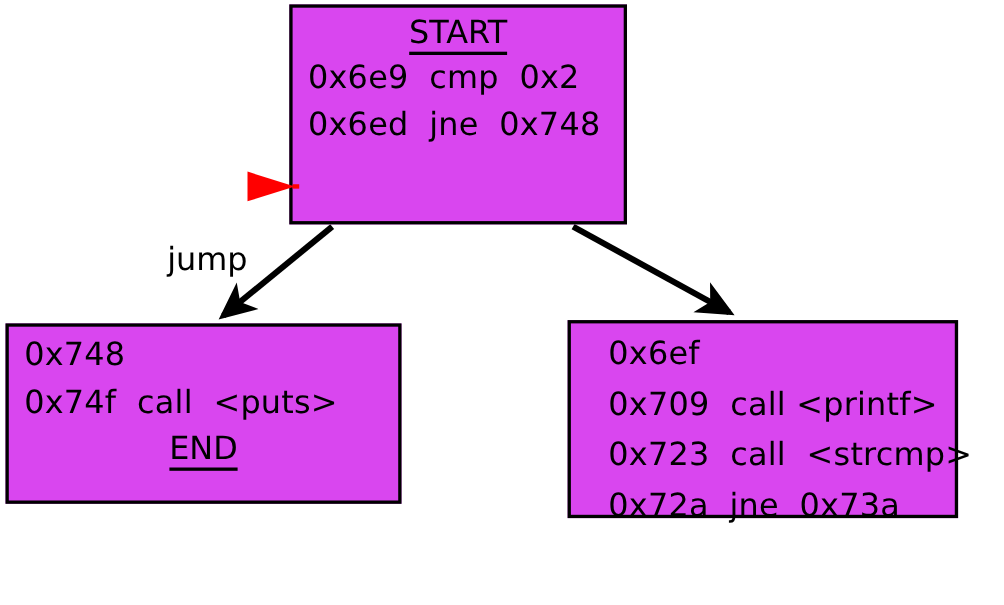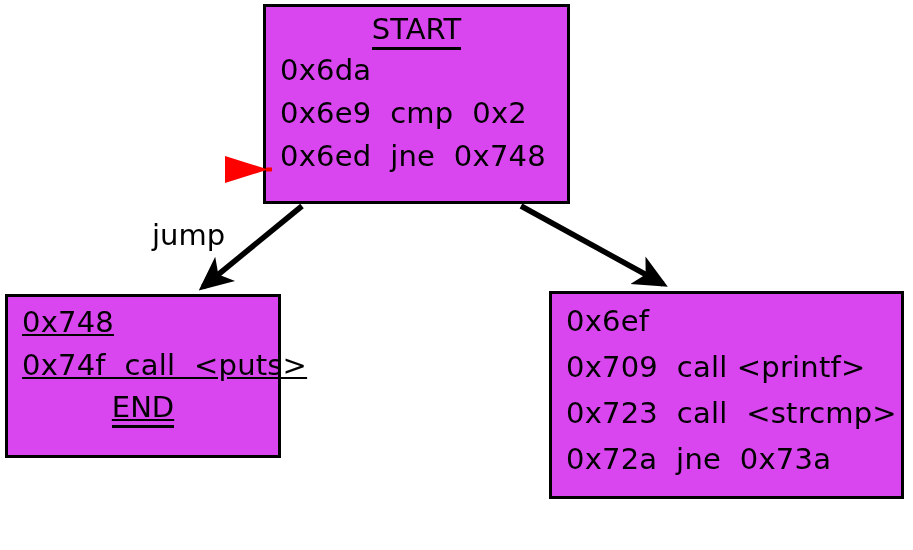--- a/index.html
+++ b/index.html
@@ -59,29 +59,29 @@
     top: 4px;
     width: 307px;
     height: 200px;
   }
   #node-start .node-inner {
     padding-top: 2px;
   }
   #node-left {
     left: 5px;
     top: 294px;
-    width: 276px;
+    width: 360px;
     height: 164px;
-    text-decoration: underline;
   }
   #node-right {
-    left: 549px;
+    left: 516px;
     top: 291px;
     width: 355px;
-    height: 208px;
+    height: 180px;
+    padding-left: 20px;
   }
   #node-right .code-line {
     line-height: 46px;
   }
   .edge-label {
     position: absolute;
     font-family: "DejaVu Sans", sans-serif;
     font-size: 29px;
     color: #000000;
     white-space: nowrap;
@@ -111,21 +111,20 @@
     </defs>
     <line x1="302" y1="206" x2="203" y2="287" stroke="#000000" stroke-width="5.5" marker-end="url(#arrowhead)"></line>
     <line x1="521" y1="206" x2="663" y2="284" stroke="#000000" stroke-width="5.5" marker-end="url(#arrowhead)"></line>
   </svg>
 
   <div class="node" id="node-start">
     <div class="node-inner">
       <div class="node-title">
         <span>START</span>
       </div>
-      <div class="code-line">0x6da</div>
       <div class="code-line">0x6e9  cmp  0x2</div>
       <div class="code-line">0x6ed  jne  0x748</div>
     </div>
   </div>
 
   <svg class="marker-red" viewBox="0 0 48 33">
     <polygon points="1,3 44,16.5 1,30" fill="#ff0000"></polygon>
     <rect x="42" y="14.5" width="7" height="4" fill="#ff0000"></rect>
   </svg>
 

